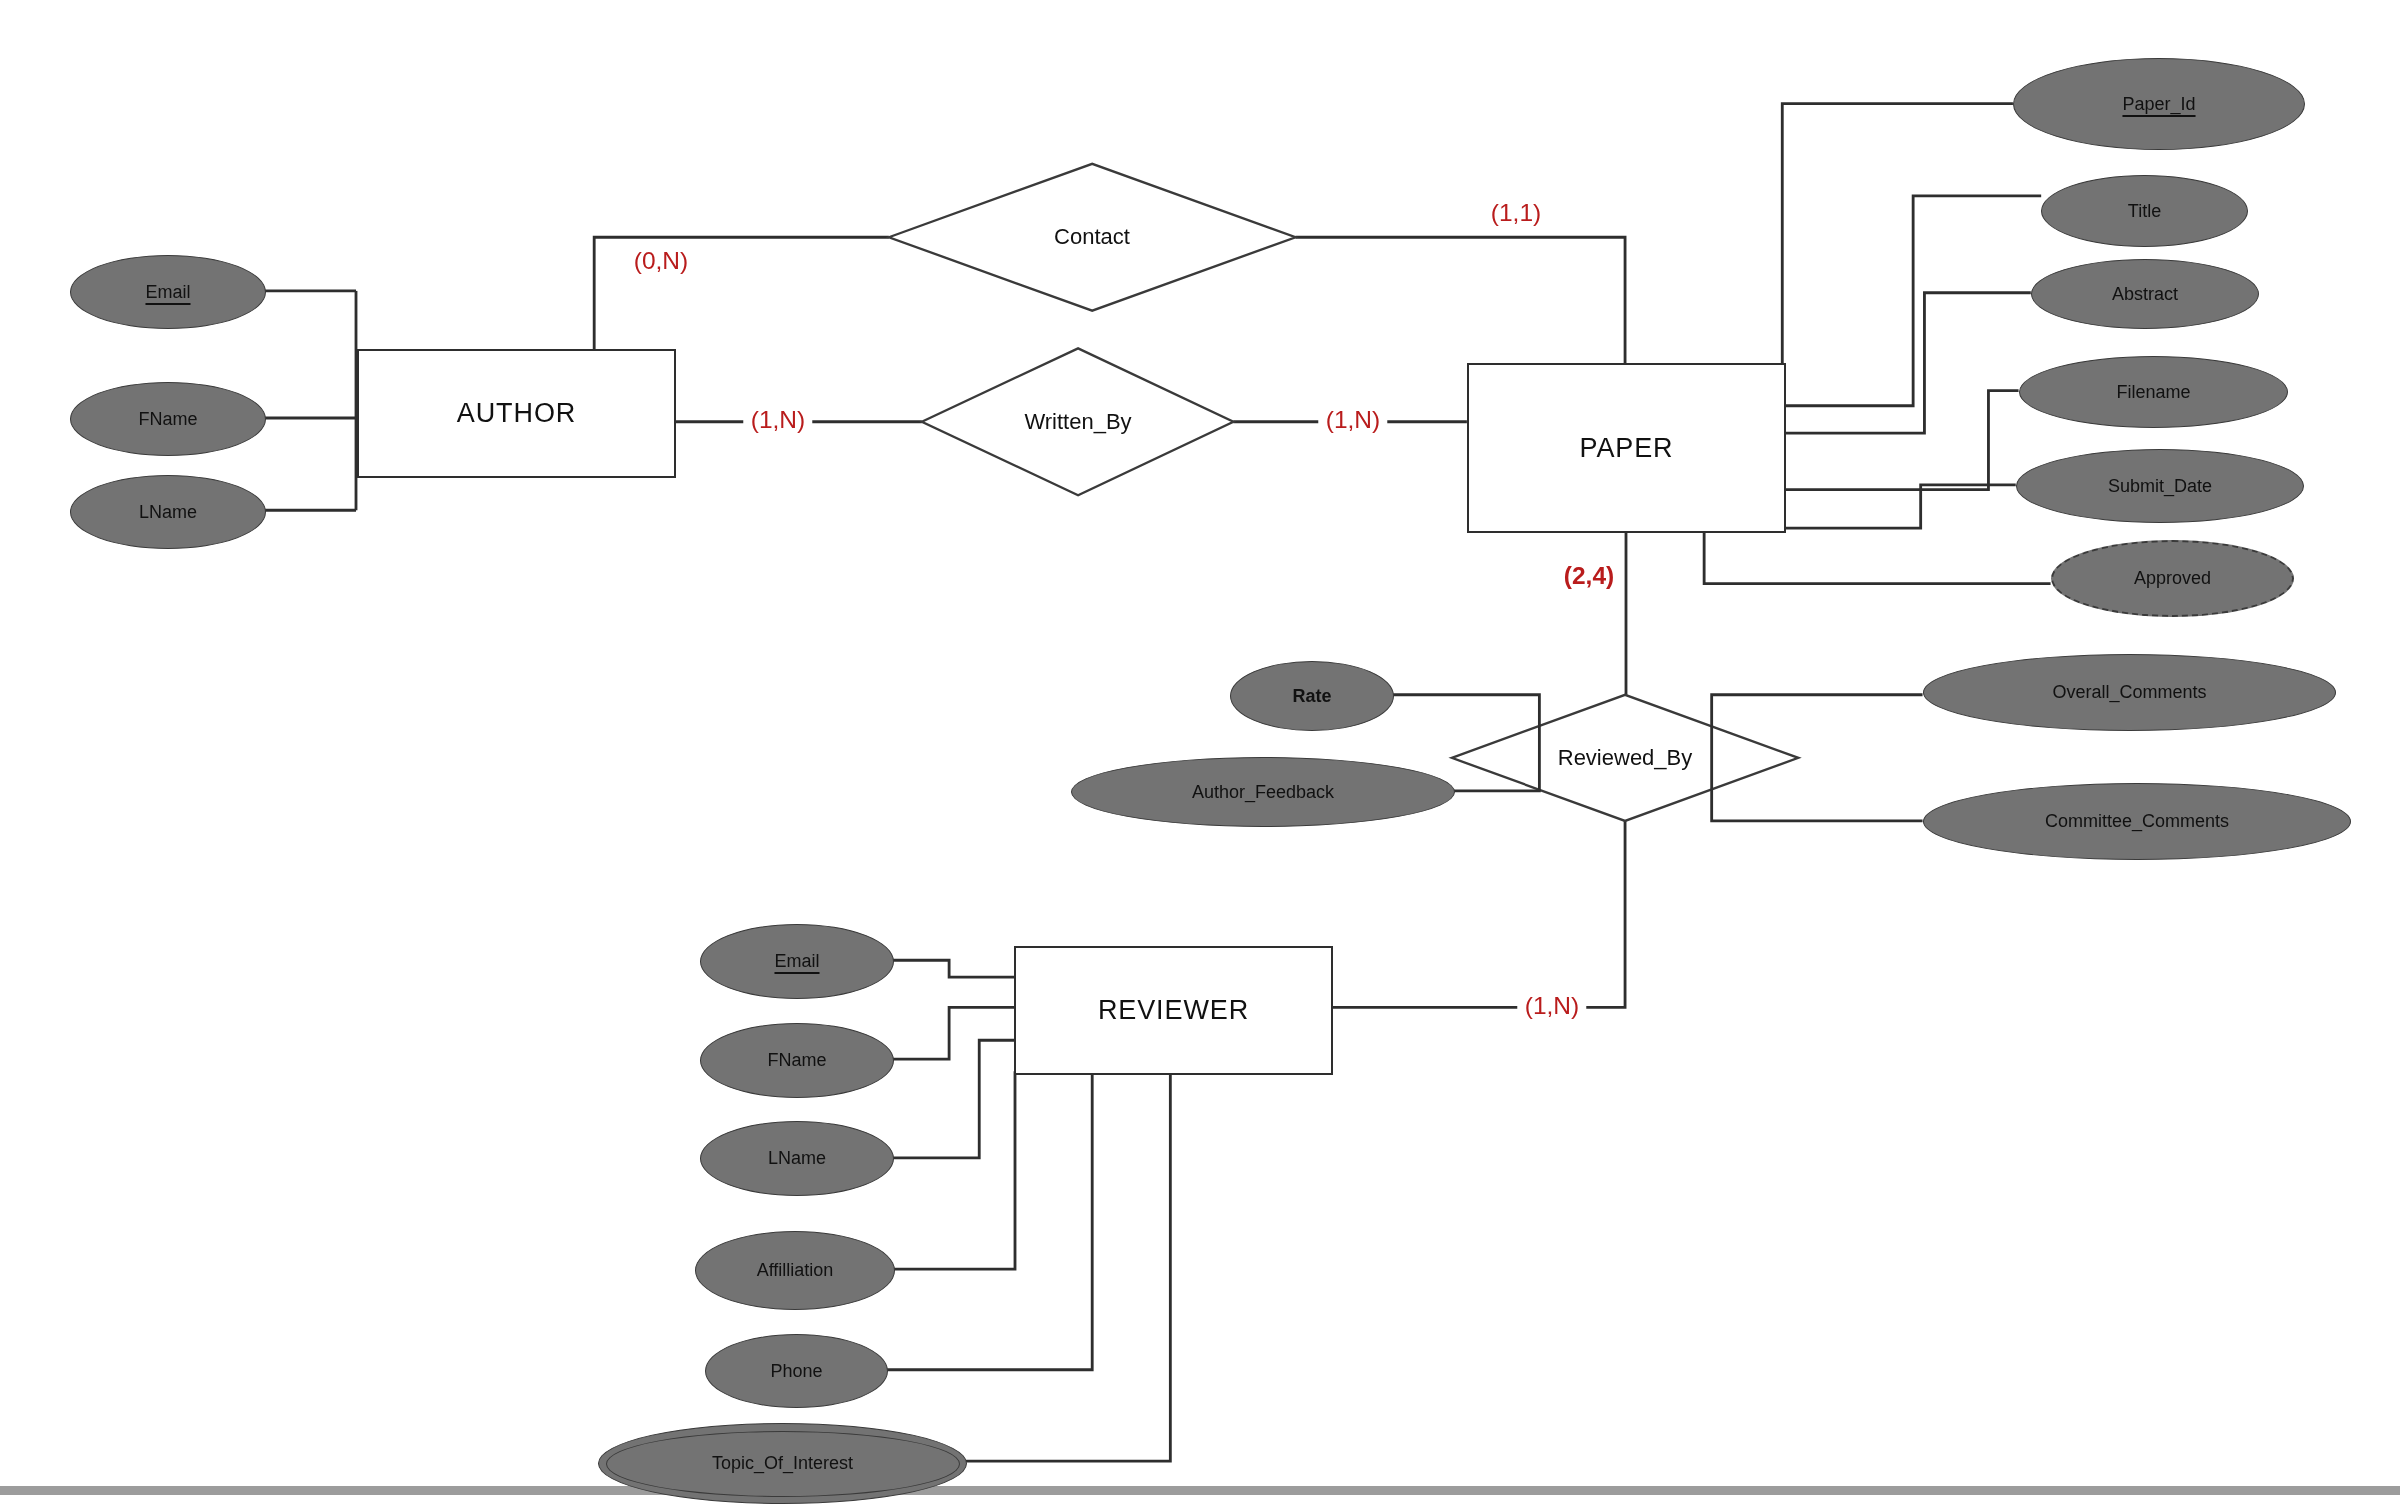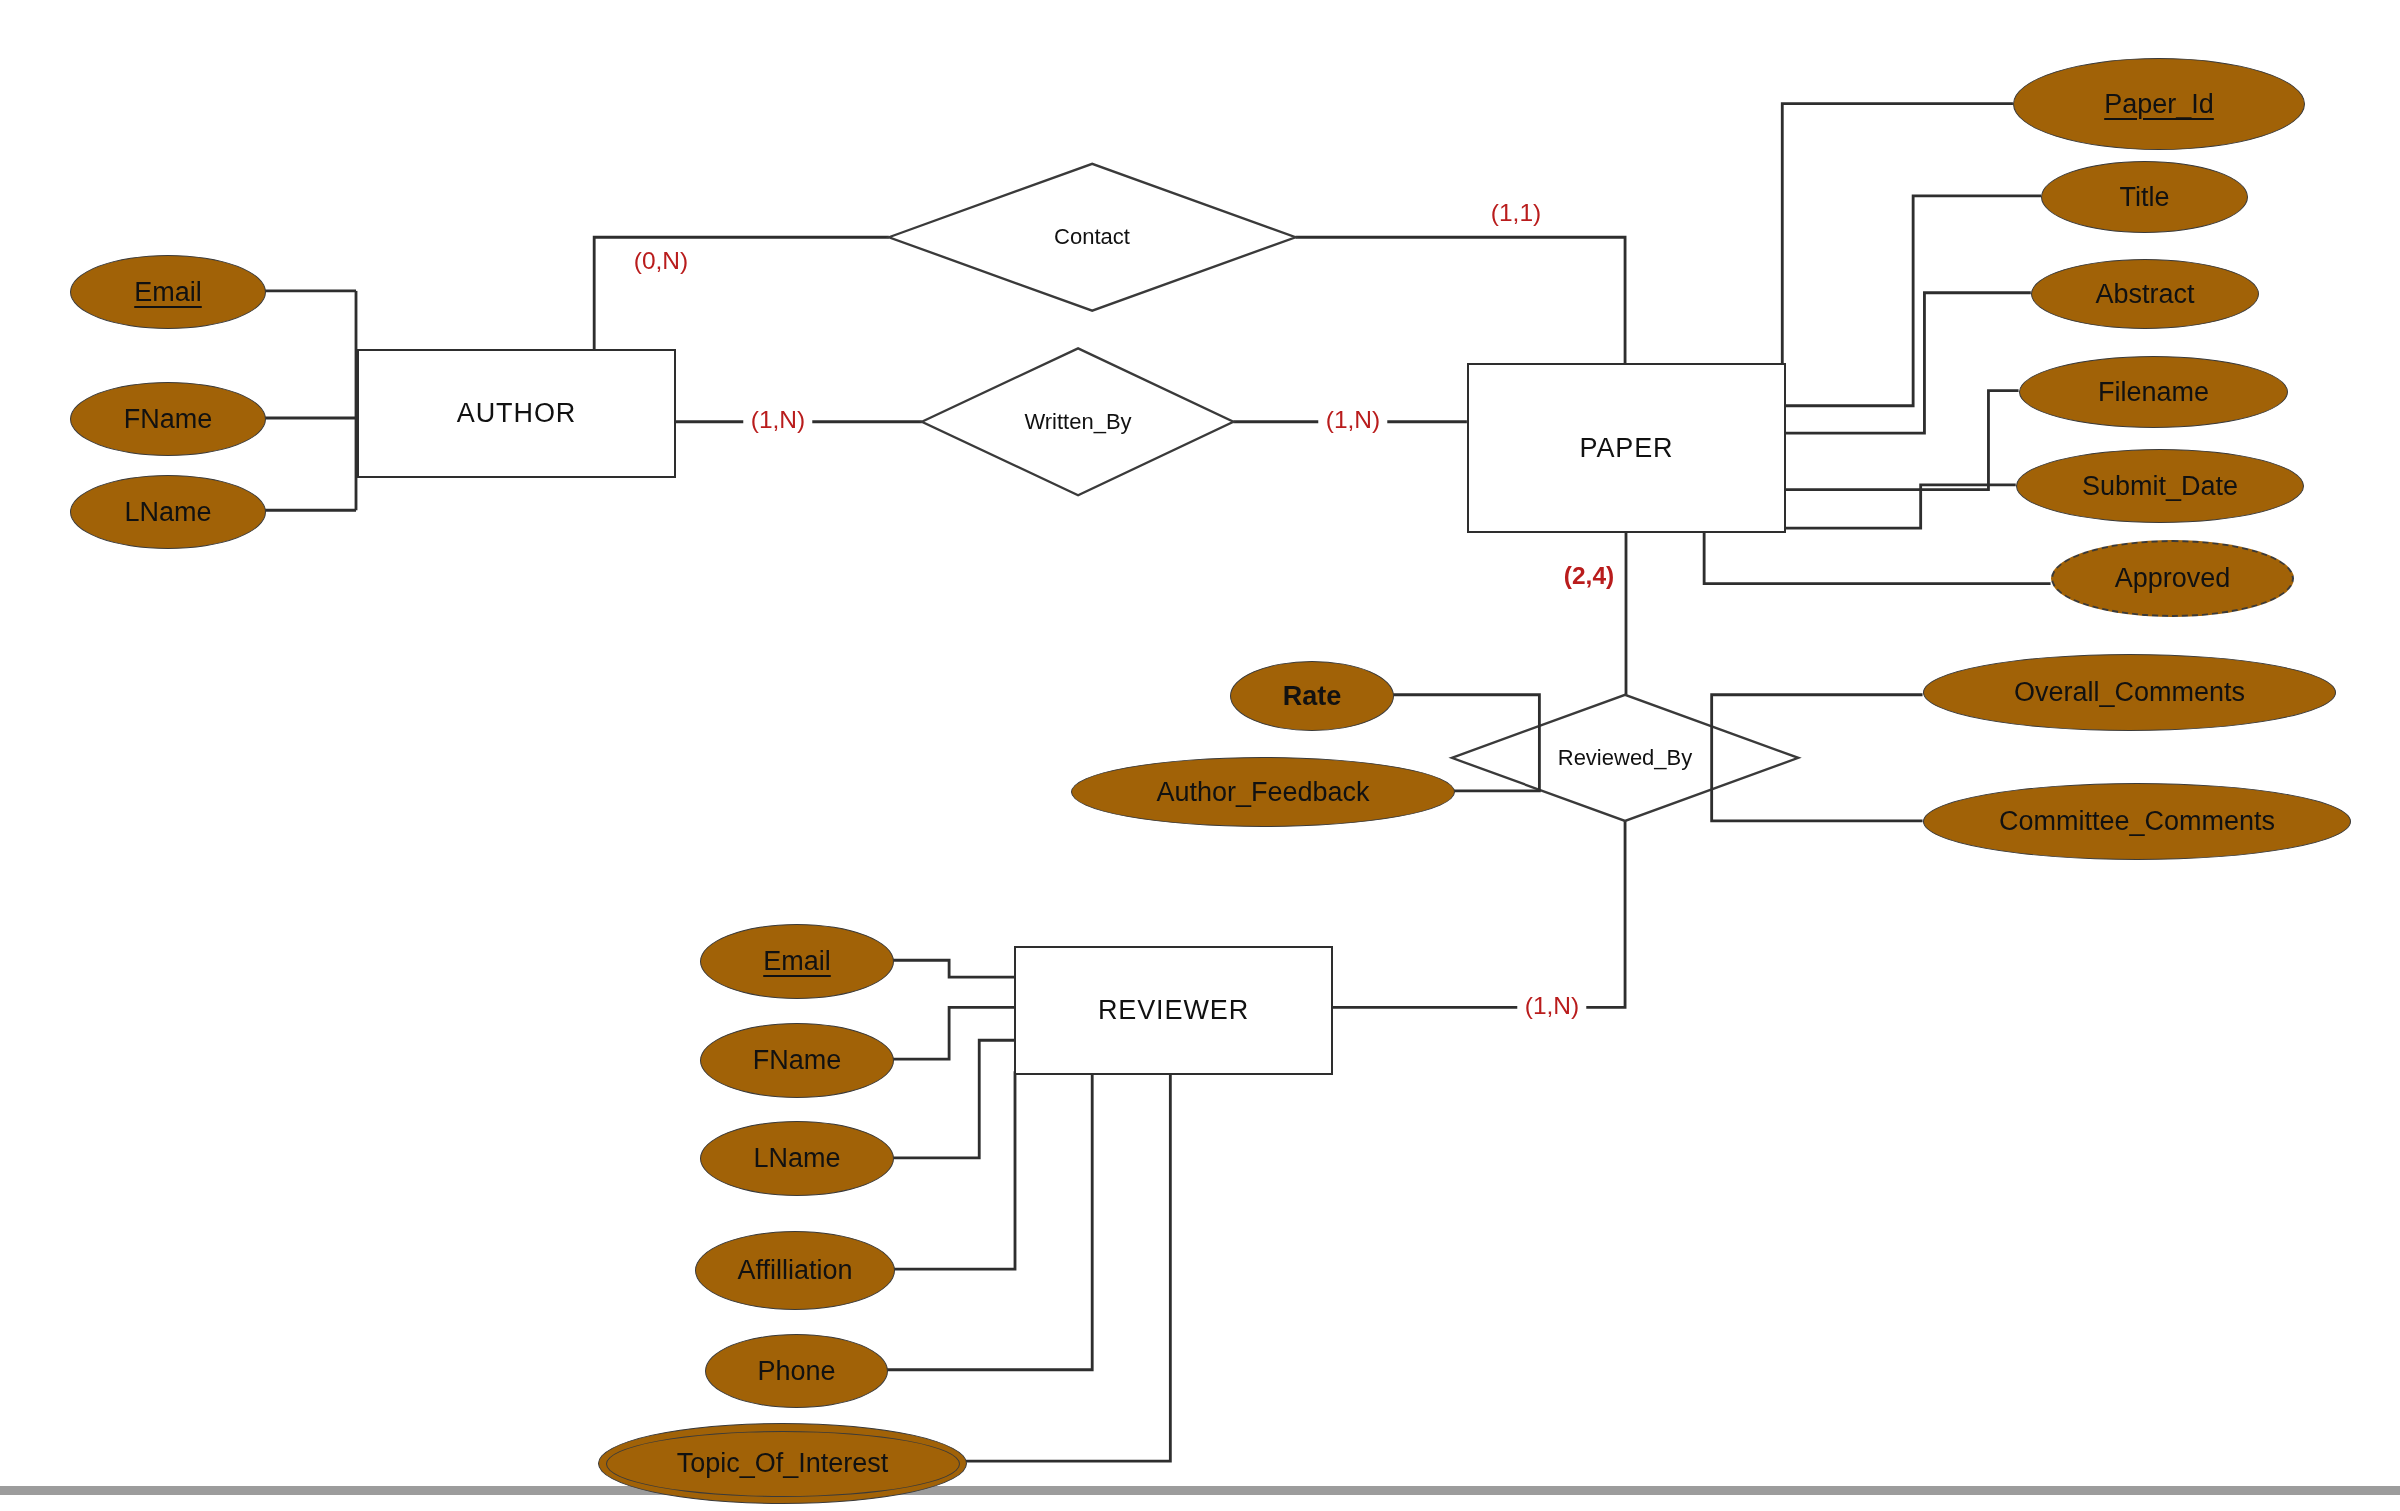--- a/index.html
+++ b/index.html
@@ -12,23 +12,23 @@
   }
   #wires{position:absolute;left:0;top:0;z-index:1;}
   .entity{
     position:absolute;z-index:3;
     background:#ffffff;border:2.8px solid #2e2e2e;
     display:flex;align-items:center;justify-content:center;
     font-size:27px;color:#111;letter-spacing:0.9px;
   }
   .ellipse{
     position:absolute;z-index:3;
-    background:#a16207;border:1.9px solid #3a3a3a;border-radius:50%;
+    background:#737373;border:1.9px solid #3a3a3a;border-radius:50%;
     display:flex;align-items:center;justify-content:center;
-    font-size:27px;color:#111;white-space:nowrap;
+    font-size:18px;color:#111;white-space:nowrap;
   }
   .ellipse.key{text-decoration:underline;text-underline-offset:4.7px;text-decoration-thickness:1.9px;}
   .ellipse.derived{border:2.8px dashed #3a3a3a;}
   .ellipse.multi{padding:0;}
   .inner-ellipse{
     width:calc(100% - 15px);height:calc(100% - 15px);
     border:1.9px solid #3a3a3a;border-radius:50%;
     display:flex;align-items:center;justify-content:center;white-space:nowrap;
   }
   .dlabel{
@@ -102,21 +102,21 @@
   </div>
   <div class="entity" style="left:1014px;top:946px;width:315px;height:125px;">
     <span>REVIEWER</span>
   </div>
 
   <div class="ellipse key" style="left:70px;top:255px;width:194px;height:72px;">Email</div>
   <div class="ellipse" style="left:70px;top:382px;width:194px;height:72px;">FName</div>
   <div class="ellipse" style="left:70px;top:475px;width:194px;height:72px;">LName</div>
 
   <div class="ellipse key" style="left:2013px;top:58px;width:290px;height:90px;">Paper_Id</div>
-  <div class="ellipse" style="left:2041px;top:161px;width:205px;height:70px;">Title</div>
+  <div class="ellipse" style="left:2041px;top:175px;width:205px;height:70px;">Title</div>
   <div class="ellipse" style="left:2031px;top:259px;width:226px;height:68px;">Abstract</div>
   <div class="ellipse" style="left:2019px;top:356px;width:267px;height:70px;">Filename</div>
   <div class="ellipse" style="left:2016px;top:449px;width:286px;height:72px;">Submit_Date</div>
   <div class="ellipse derived" style="left:2051px;top:540px;width:239px;height:73px;">Approved</div>
 
   <div class="ellipse" style="left:1230px;top:661px;width:162px;height:68px;font-weight:bold;">Rate</div>
   <div class="ellipse" style="left:1071px;top:757px;width:382px;height:68px;">Author_Feedback</div>
   <div class="ellipse" style="left:1923px;top:654px;width:411px;height:75px;">Overall_Comments</div>
   <div class="ellipse" style="left:1923px;top:783px;width:426px;height:75px;">Committee_Comments</div>
 

